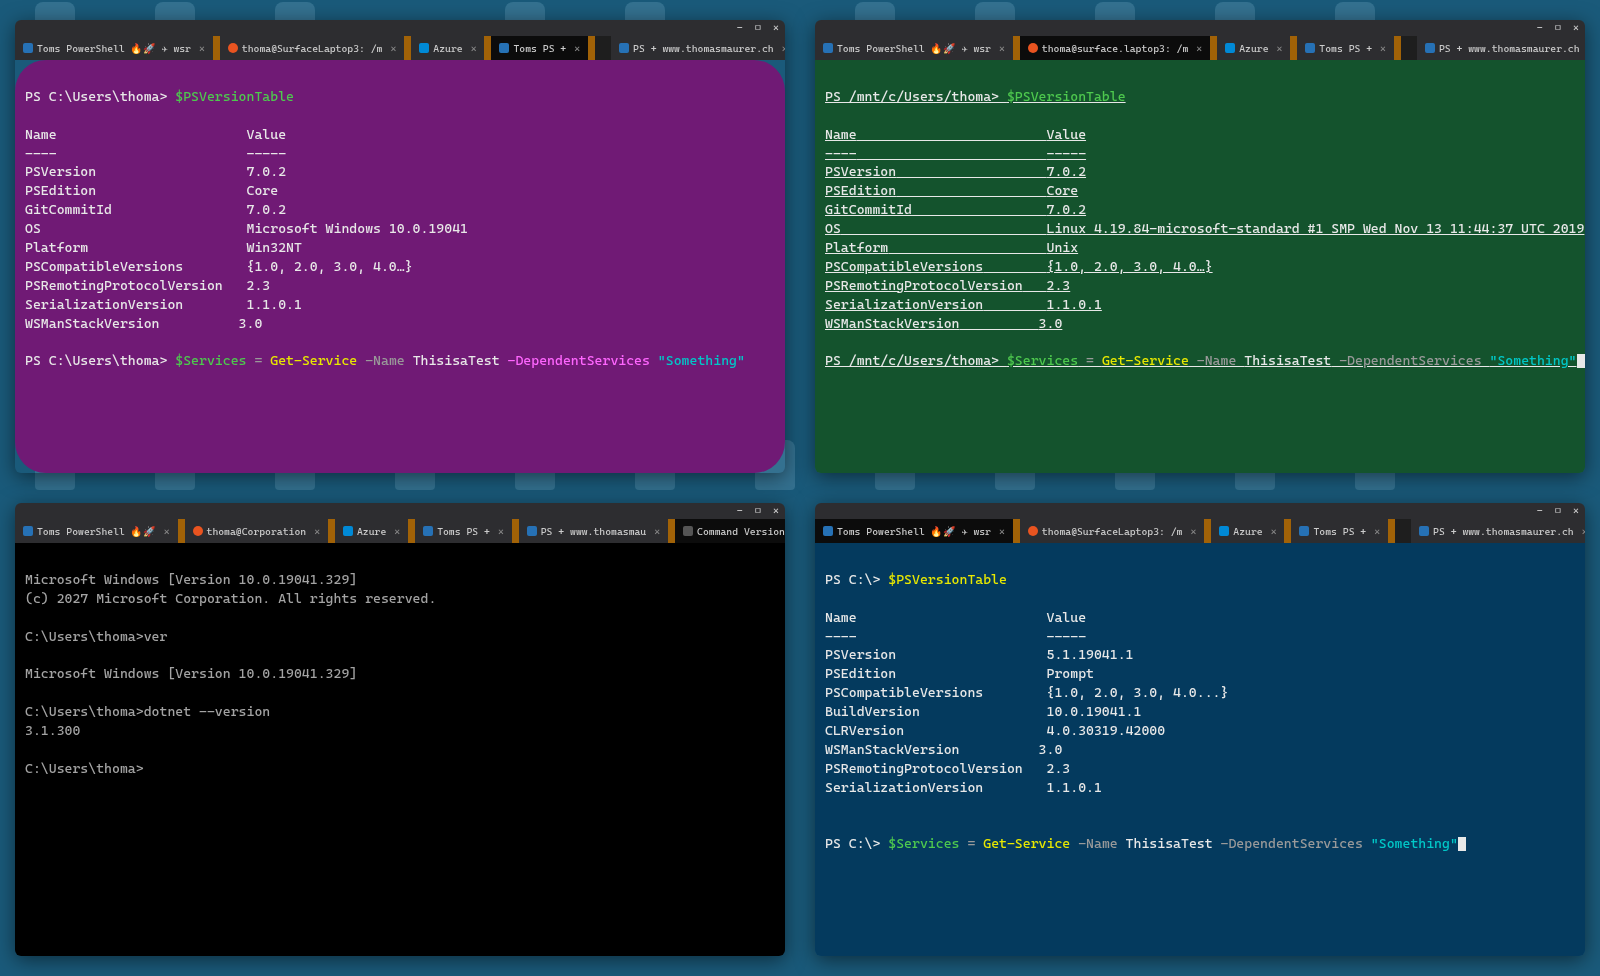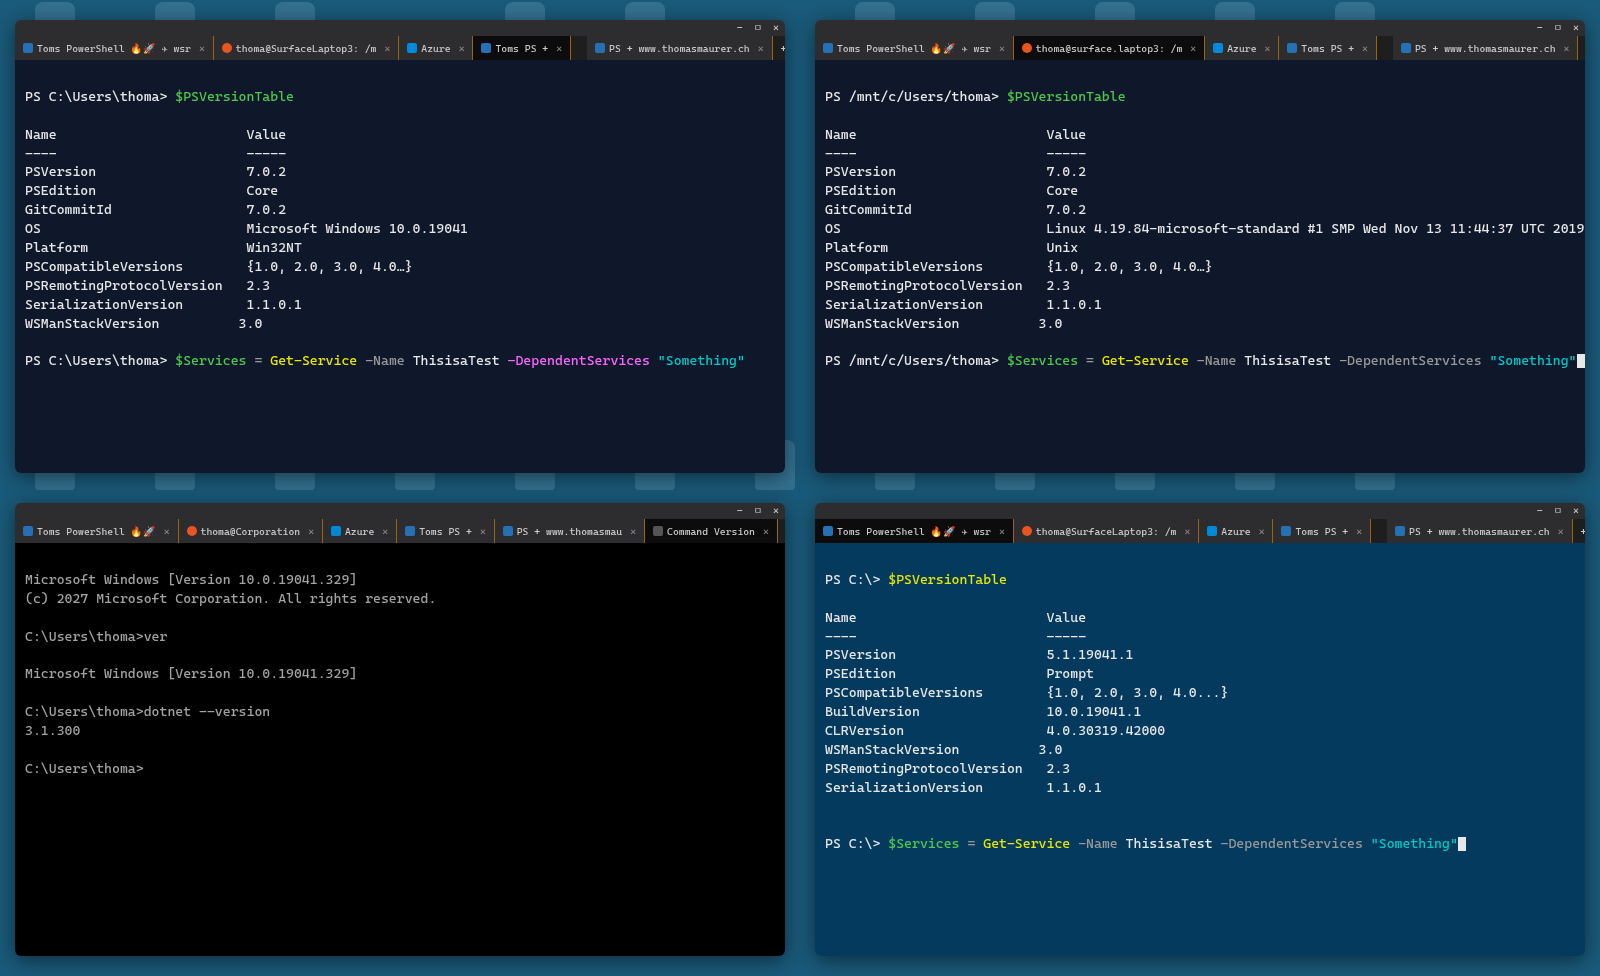--- a/index.html
+++ b/index.html
@@ -57,43 +57,43 @@
     align-items: stretch;
     font-size: 10px;
     color: #ccc;
     overflow: hidden;
   }
   .tab {
     display: flex;
     align-items: center;
     gap: 4px;
     padding: 0 8px;
-    border-right: 1px solid #a16207;
+    border-right: 7px solid #a16207;
     background: #2d2d30;
     white-space: nowrap;
     cursor: pointer;
   }
   .tab.active { background: #0c0c0c; }
   .tab-icon { width: 10px; height: 10px; display: inline-block; }
   .tab-icon.ps { background: #2671b5; border-radius:2px; }
   .tab-icon.linux { background: #e95420; border-radius:50%; }
   .tab-icon.azure { background: #0089d6; border-radius:2px; }
   .tab-icon.cmd { background: #555; border-radius:2px; }
   .tab-close { color:#888; font-size:10px; margin-left:4px; }
   .tab-new { display:flex; align-items:center; padding:0 8px; color:#ccc; cursor:pointer; }
   .term-body {
     flex: 1;
     padding: 8px 10px;
     overflow: hidden;
     white-space: pre;
     font-size: 13.5px;
     line-height: 1.4;
   }
-  .term-body.dark { background: #0f172a; color: #e8e8e8; }
-  .term-body.purple { background: #0f172a; color: #e8e8e8; }
+  .term-body.dark { background: #701a75; color: #e8e8e8; border-radius: 31px; }
+  .term-body.purple { background: #14532d; color: #e8e8e8; text-decoration: underline; }
   .term-body.black { background: #000; color: #00ff00; font-weight: normal; }
   .term-body.blue { background: #043a5e; color: #e8e8e8; }
 
   .c-white { color: #e8e8e8; }
   .c-green { color: #4ec94e; }
   .c-yellow { color: #e8e800; }
   .c-gray { color: #9a9a9a; }
   .c-cyan { color: #00c8c8; }
   .c-magenta { color: #ff66ff; }
   .c-cmdgreen { color: #a3a3a3; }

